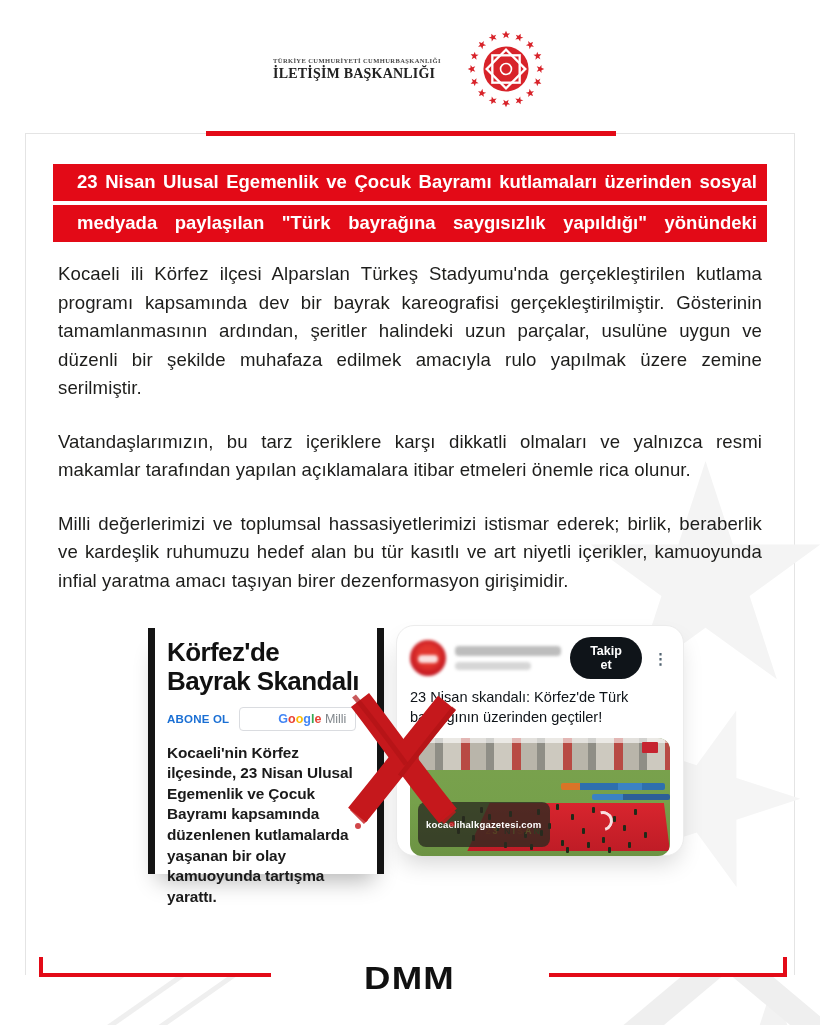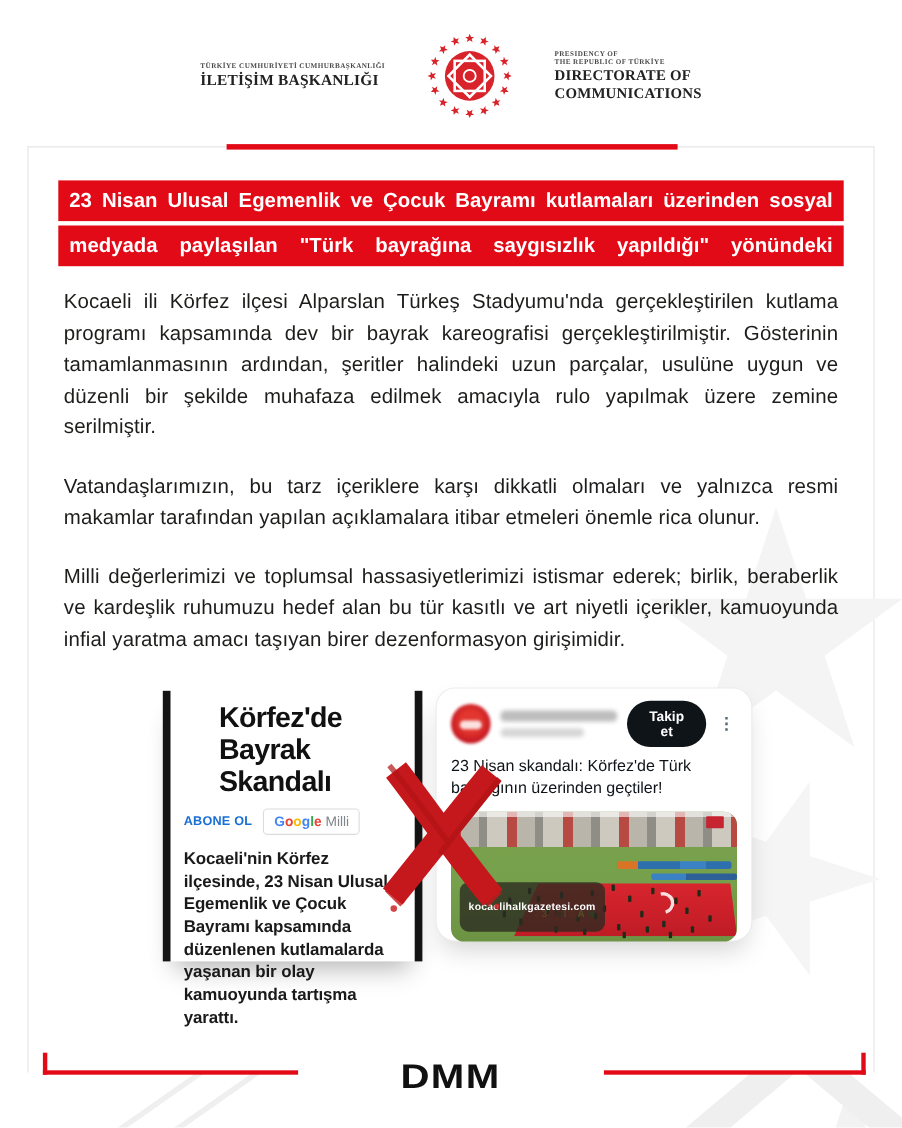--- a/index.html
+++ b/index.html
@@ -12,21 +12,21 @@
     color:#1c1c1c;
   }
 
   
   .bg-wm { position:absolute; color:#f2f2f2; z-index:0; pointer-events:none; }
   .wm-bar { position:absolute; background:#efefef; z-index:0; pointer-events:none; }
 
   
   .brand-header {
     position:absolute; top:26px; left:0; right:0;
-    display:flex; justify-content:center; align-items:center; gap:36px;
+    display:flex; justify-content:center; align-items:center; gap:24px;
     z-index:3;
   }
   .org-block { font-family:"Liberation Serif", serif; color:#2e2e2e; }
   .org-small { font-size:6.5px; letter-spacing:.4px; color:#4a4a4a; font-weight:700; }
   .org-big   { font-size:14px; font-weight:700; color:#222; letter-spacing:.2px; margin-top:2px; }
   .org-right .org-big { margin-top:1px; line-height:1.12; font-size:13.5px; }
 
   
   .card {
     position:absolute; left:25px; top:133px; width:770px; height:842px;
@@ -41,21 +41,21 @@
   .red-bottom { position:absolute; bottom:-2px; height:4px; background:#e30a17; }
   .red-bottom.left { left:13px; width:232px; }
   .red-bottom.right { left:523px; width:238px; }
   .red-tick { position:absolute; bottom:-2px; width:4px; height:20px; background:#e30a17; }
   .red-tick.left { left:13px; }
   .red-tick.right { left:757px; }
 
   .card-inner { position:relative; z-index:1; }
   .claim-bar {
     background:#e30a17; color:#fff; font-weight:700; font-size:18.5px;
-    padding:7px 10px 8px 10px; margin-bottom:4px; line-height:1.2;
+    padding:7px 10px 8px 24px; margin-bottom:4px; line-height:1.2;
   }
   .claim-bar.justify { text-align:justify; text-align-last:justify; }
   .claim-bar.last { display:inline-block; margin-left:27px; padding-right:26px; }
   .claim-bars-wrap { margin:30px 0 18px 0; }
   .claim-bars-wrap .claim-bar.full { margin-left:27px; margin-right:27px; }
 
   
   .para {
     margin:0 32px 25px 32px;
     font-size:18.6px; line-height:28.5px; letter-spacing:.1px;
@@ -66,21 +66,21 @@
   .shots-row { position:relative; height:258px; margin-top:4px; }
 
   
   .news-card {
     position:absolute; left:122px; top:8px; width:236px; height:246px;
     background:#fff;
     border-left:7px solid #141414; border-right:7px solid #141414;
     box-shadow:0 16px 22px -10px rgba(0,0,0,.3);
     padding:10px 12px;
   }
-  .news-headline { font-size:26px; font-weight:900; letter-spacing:-.6px; line-height:1.1; color:#111;margin-left:32px; }
+  .news-headline { font-size:26px; font-weight:900; letter-spacing:-.6px; line-height:1.1; color:#111; }
   .subscribe-row { display:flex; align-items:center; gap:10px; margin-top:11px; }
   .abone { color:#1a6fd4; font-weight:700; font-size:11.5px; letter-spacing:.2px; cursor:pointer; }
   .gnews-btn {
     display:inline-flex; align-items:center; gap:4px;
     border:1px solid #dadce0; border-radius:4px; background:#fff;
     padding:4px 9px; font-size:12.5px; cursor:pointer;
   }
   .gnews-suffix { color:#80868b; }
   .news-body { margin-top:12px; font-size:15.4px; font-weight:700; line-height:1.34; color:#1a1a1a; letter-spacing:-.1px; }
   .avatar-red {
@@ -188,26 +188,20 @@
         <use href="#star5p" transform="rotate(202.5 60 60) translate(60 10)"></use>
         <use href="#star5p" transform="rotate(225 60 60) translate(60 10)"></use>
         <use href="#star5p" transform="rotate(247.5 60 60) translate(60 10)"></use>
         <use href="#star5p" transform="rotate(270 60 60) translate(60 10)"></use>
         <use href="#star5p" transform="rotate(292.5 60 60) translate(60 10)"></use>
         <use href="#star5p" transform="rotate(315 60 60) translate(60 10)"></use>
         <use href="#star5p" transform="rotate(337.5 60 60) translate(60 10)"></use>
       </g>
   </svg>
 
-  <div class="org-block org-right">
-    <div class="org-small">PRESIDENCY OF</div>
-    <div class="org-small">THE REPUBLIC OF TÜRKİYE</div>
-    <div class="org-big">DIRECTORATE OF</div>
-    <div class="org-big">COMMUNICATIONS</div>
-  </div>
 </header>
 
 <main class="card">
   <div class="red-top-accent"></div>
   <span class="card-wm">★</span>
   <span class="card-wm2">★</span>
 
   <div class="card-inner">
 
     <section class="claim-bars-wrap">
@@ -219,21 +213,21 @@
     <p class="para">Vatandaşlarımızın, bu tarz içeriklere karşı dikkatli olmaları ve yalnızca resmi makamlar tarafından yapılan açıklamalara itibar etmeleri önemle rica olunur.</p>
     <p class="para">Milli değerlerimizi ve toplumsal hassasiyetlerimizi istismar ederek; birlik, beraberlik ve kardeşlik ruhumuzu hedef alan bu tür kasıtlı ve art niyetli içerikler, kamuoyunda infial yaratma amacı taşıyan birer dezenformasyon girişimidir.</p>
 
     <section class="shots-row">
 
       <div class="news-card">
         <h2 class="news-headline">Körfez'de Bayrak Skandalı</h2>
         <div class="subscribe-row">
           <span class="abone">ABONE OL</span>
           <span class="gnews-btn">
-            <span><b id="google-brand" style="font-weight:600;"><span style="color: rgb(66, 133, 244);">G</span><span style="color: rgb(234, 67, 53);">o</span><span style="color: rgb(251, 188, 5);">o</span><span style="color: rgb(66, 133, 244);">g</span><span style="color: rgb(52, 168, 83);">l</span><span style="color: rgb(234, 67, 53);">e</span></b>
+            <span><b id="google-brand" style="font-weight:600;margin-left:29px;"><span style="color: rgb(66, 133, 244);">G</span><span style="color: rgb(234, 67, 53);">o</span><span style="color: rgb(251, 188, 5);">o</span><span style="color: rgb(66, 133, 244);">g</span><span style="color: rgb(52, 168, 83);">l</span><span style="color: rgb(234, 67, 53);">e</span></b>
             <span class="gnews-suffix">Milli</span></span>
           </span>
         </div>
         <p class="news-body">Kocaeli'nin Körfez ilçesinde, 23 Nisan Ulusal Egemenlik ve Çocuk Bayramı kapsamında düzenlenen kutlamalarda yaşanan bir olay kamuoyunda tartışma yarattı.</p>
 
       </div>
 
       <div class="post-card">
         <div class="post-head">
           <div class="avatar-red sm"></div>

